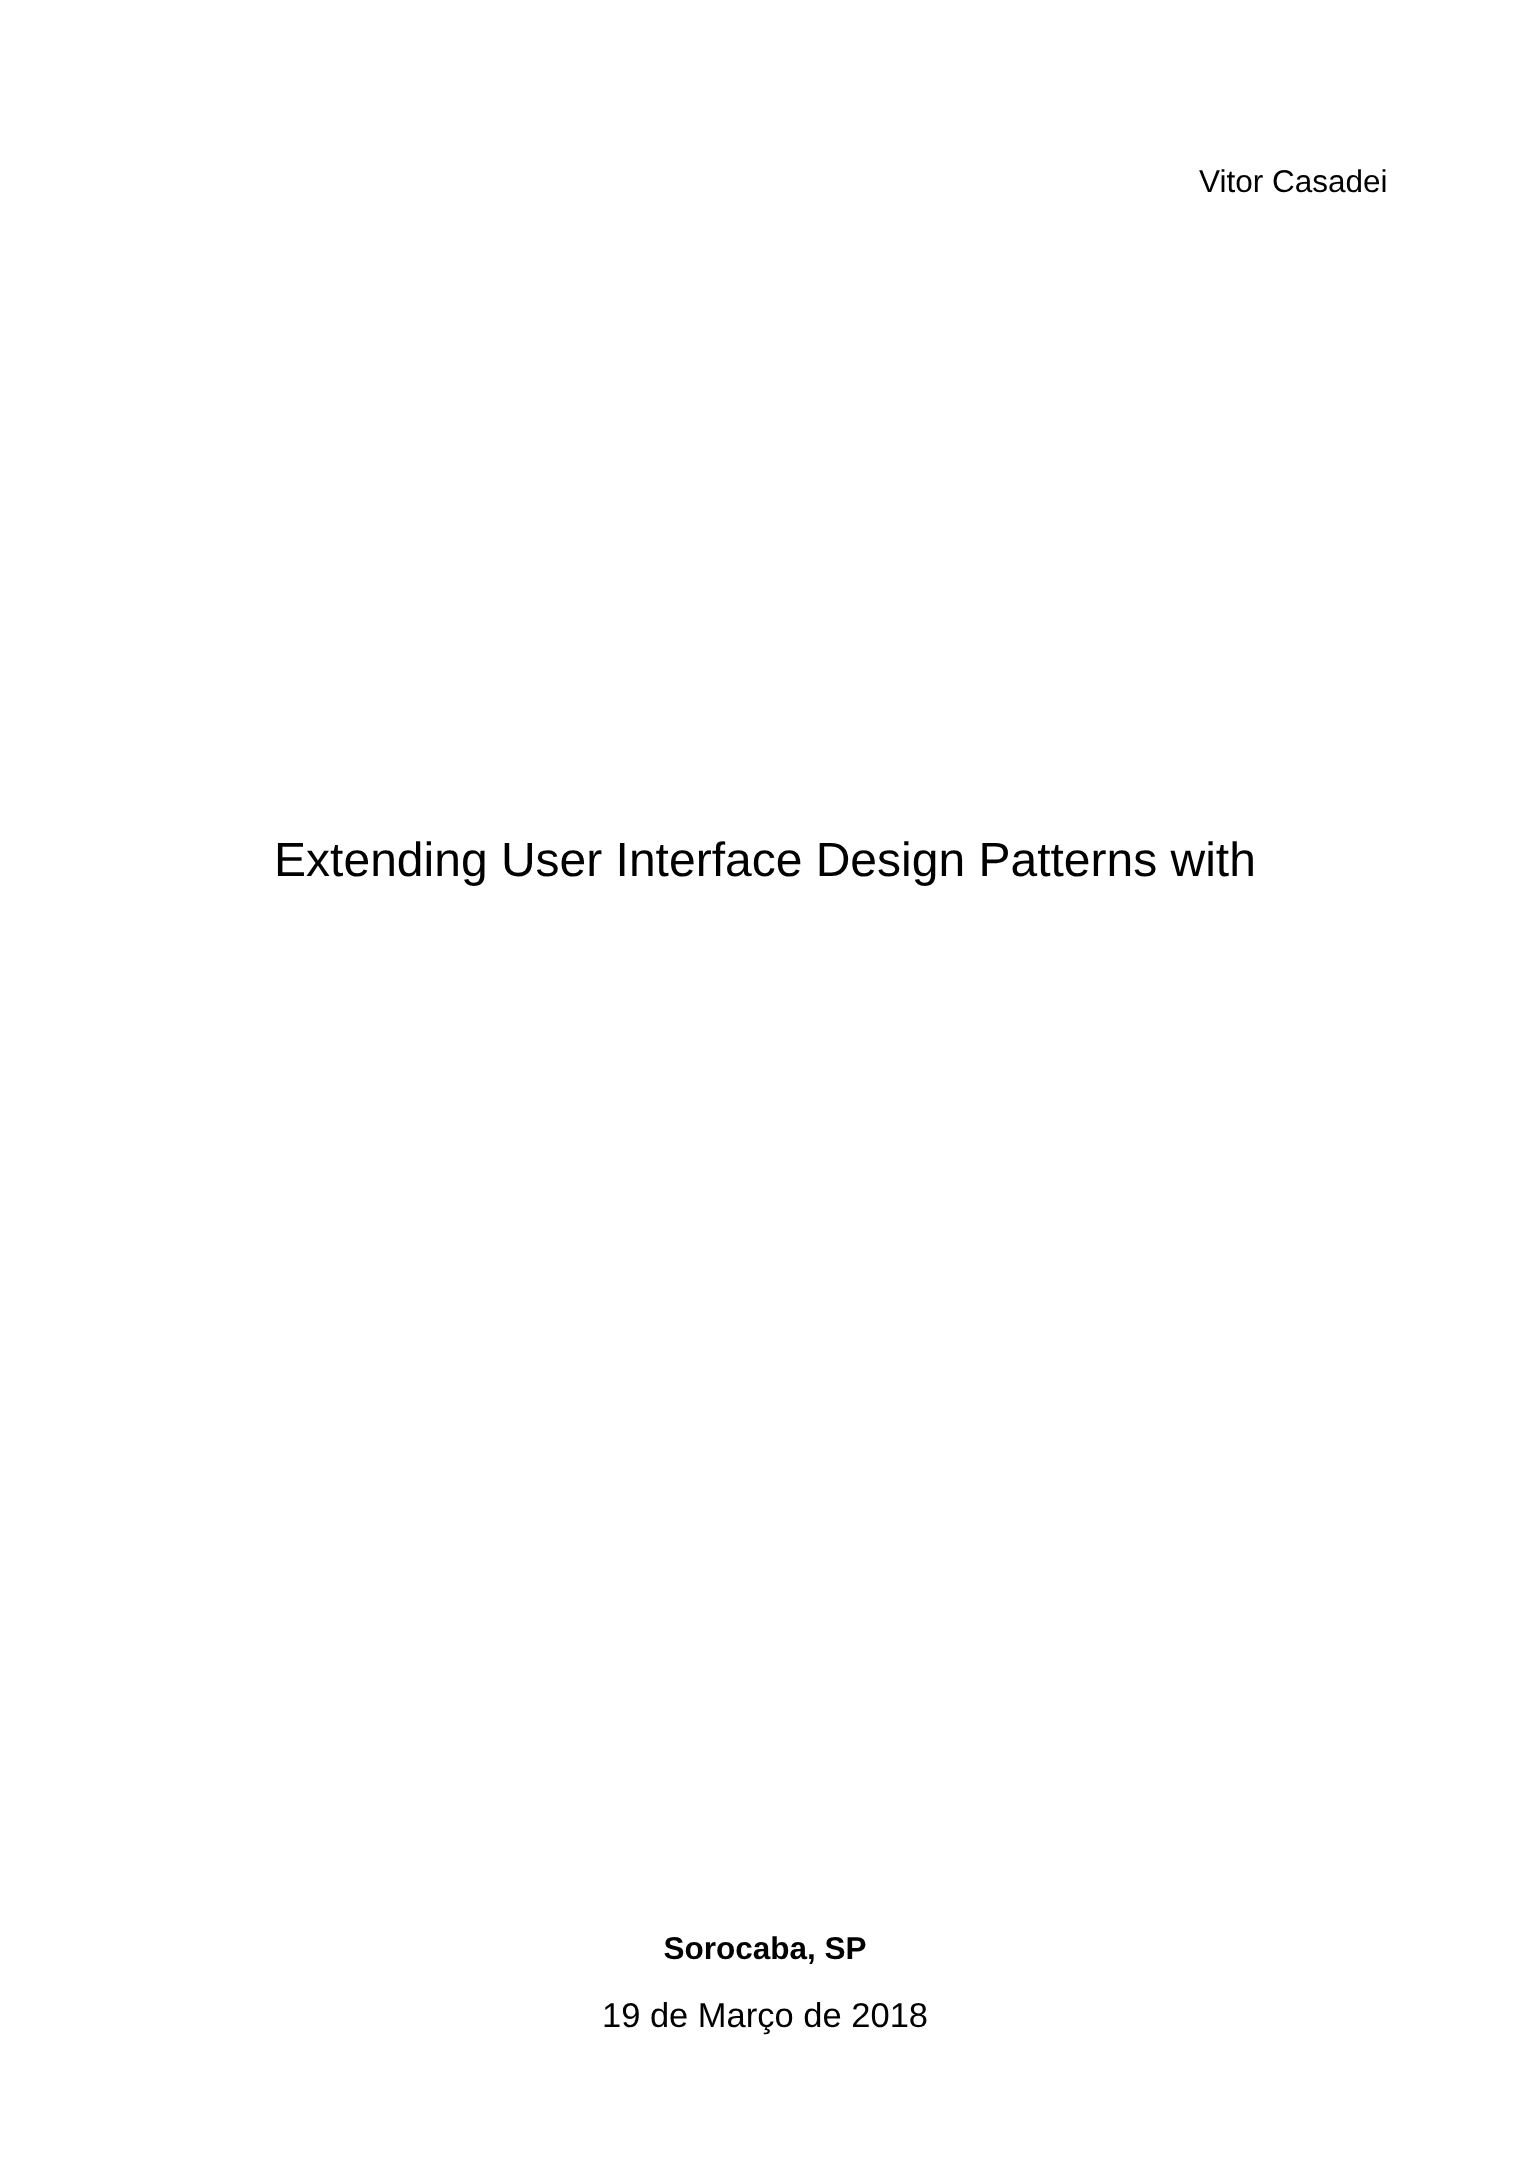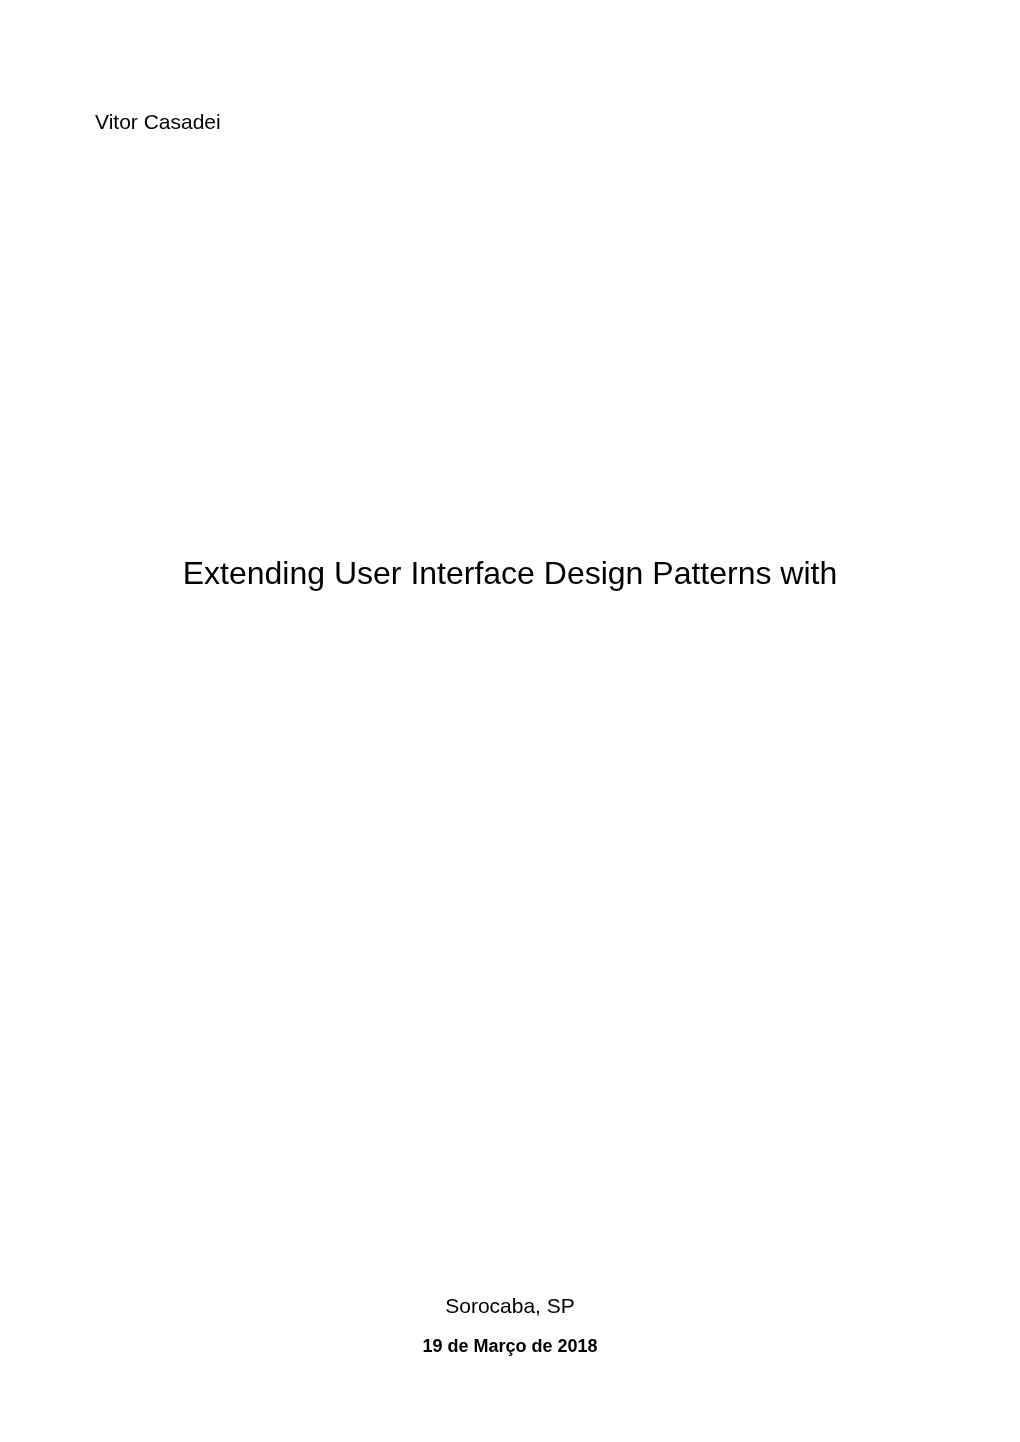--- a/index.html
+++ b/index.html
@@ -12,21 +12,21 @@
       width: 1020px;
       height: 1442px;
       background: #ffffff;
       font-family: Arial, Helvetica, sans-serif;
       color: #000000;
       position: relative;
       padding: 110px 95px 80px 95px;
     }
     
     .author {
-      text-align: left;
+      text-align: right;
       font-size: 21px;
       font-weight: normal;
       margin-top: 0;
     }
     
     .title-block {
       text-align: center;
       margin-top: 415px;
       padding: 0 10px;
     }
@@ -40,27 +40,27 @@
     .footer-block {
       position: absolute;
       bottom: 85px;
       left: 0;
       right: 0;
       text-align: center;
     }
     
     .location {
       font-size: 21px;
-      font-weight: normal;
+      font-weight: bold;
       margin-bottom: 18px;
     }
     
     .date {
-      font-size: 18px;
-      font-weight: bold;
+      font-size: 23px;
+      font-weight: normal;
     }
   </style>
 </head>
 <body>
 
 <div class="author">Vitor Casadei</div>
 
 <div class="title-block">
   <div class="title-line">Extending User Interface Design Patterns with</div>
 </div>

